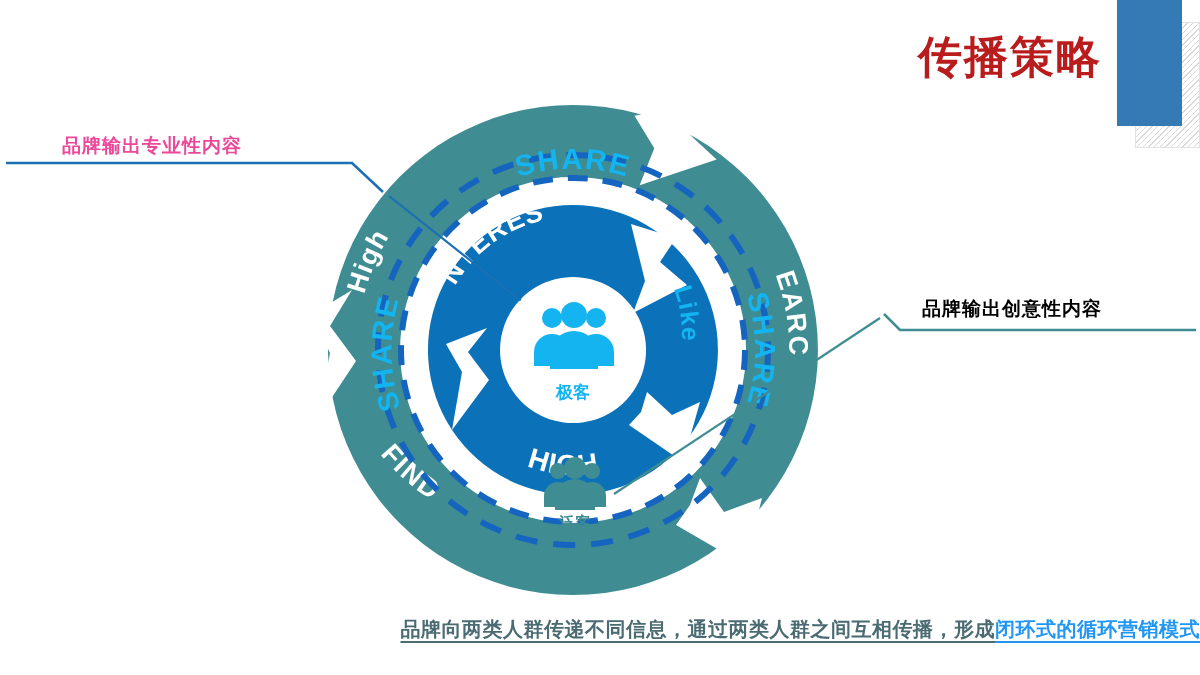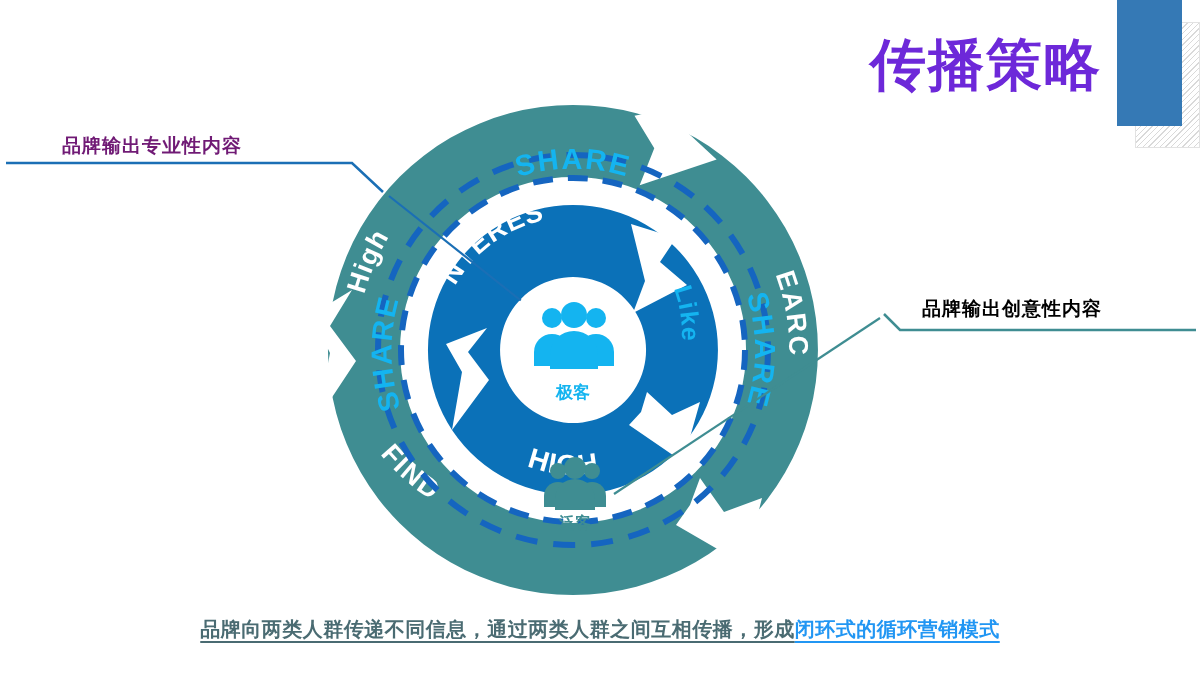--- a/index.html
+++ b/index.html
@@ -41,56 +41,56 @@
     left: 1117px;
     top: 0px;
     width: 65px;
     height: 126px;
     background: #3579b5;
   }
   .page-title {
     position: absolute;
     right: 98px;
     top: 28px;
-    font-size: 56px;
-    font-weight: bold;
-    color: #6d28d9;
+    font-size: 44px;
+    font-weight: bold;
+    color: #b91c1c;
     letter-spacing: 2px;
     white-space: nowrap;
   }
 
   
   .callout-left-text {
     position: absolute;
     left: 62px;
     top: 133px;
     font-size: 19px;
     font-weight: bold;
-    color: #701a75;
+    color: #ec4899;
     letter-spacing: 1px;
     white-space: nowrap;
   }
   .callout-right-text {
     position: absolute;
     left: 922px;
     top: 296px;
     font-size: 19px;
     font-weight: bold;
     color: #000000;
     letter-spacing: 1px;
     white-space: nowrap;
   }
 
   
   .caption {
     position: absolute;
     left: 0;
     right: 0;
     top: 616px;
-    text-align: center;
+    text-align: right;
     font-size: 20px;
     font-weight: bold;
     letter-spacing: 0.5px;
     white-space: nowrap;
   }
   .caption .seg-a {
     color: #4a6b72;
     text-decoration: underline;
     text-underline-offset: 5px;
   }

